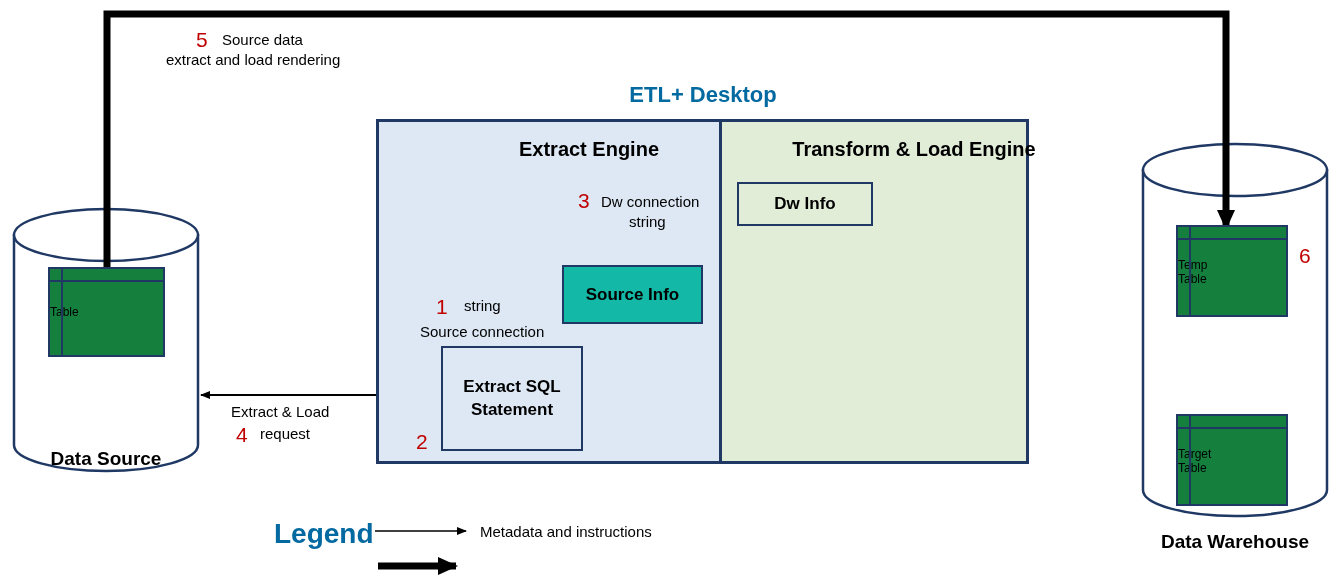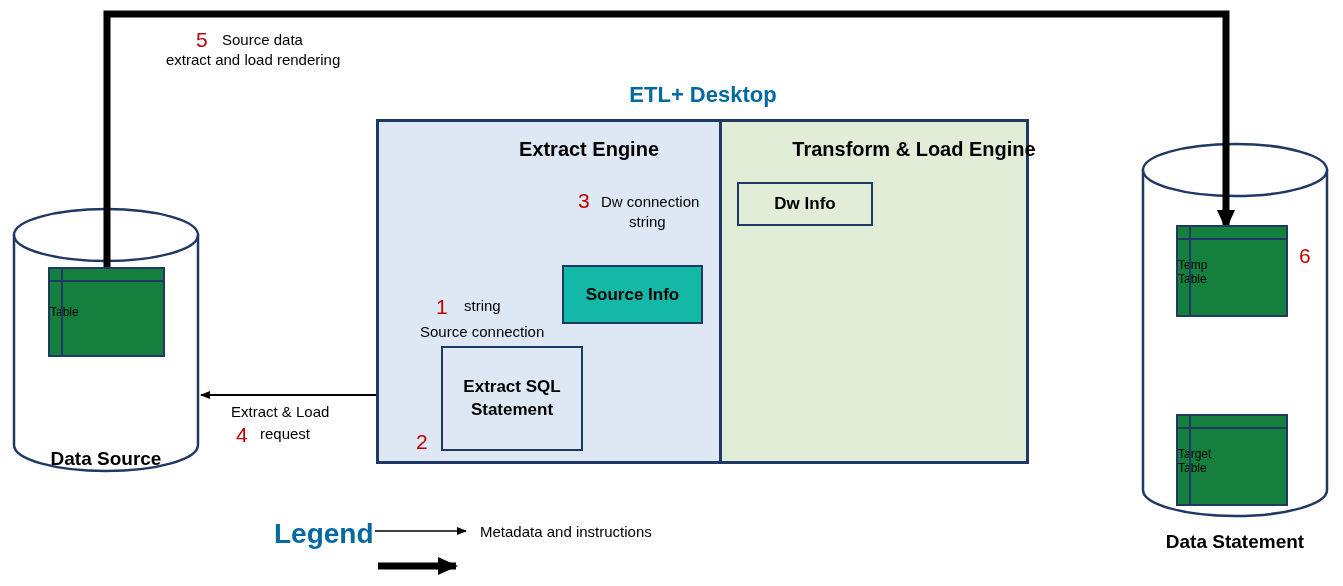--- a/index.html
+++ b/index.html
@@ -266,21 +266,21 @@
     </span>
   </div>
 
   <div class="db-table" style="left:1176px; top:414px; width:112px; height:92px;">
     <span class="tbl-text">
       <span>Target</span><br>
       <span>Table</span>
     </span>
   </div>
 
-  <div class="cylinder-label" style="left:1135px; top:531px; width:200px;">Data Statement</div>
+  <div class="cylinder-label" style="left:1135px; top:531px; width:200px;">Data Warehouse</div>
 
   <div class="red-num" style="left:196px; top:29px;">5</div>
   <div class="edge-label" style="left:222px; top:31px;">Source data</div>
   <div class="edge-label" style="left:166px; top:51px;">extract and load rendering</div>
 
   <div class="red-num" style="left:578px; top:190px;">3</div>
   <div class="edge-label" style="left:601px; top:193px;">Dw connection</div>
   <div class="edge-label" style="left:629px; top:213px;">string</div>
 
   <div class="edge-label" style="left:420px; top:275px;margin-top:48px;">Source connection</div>

